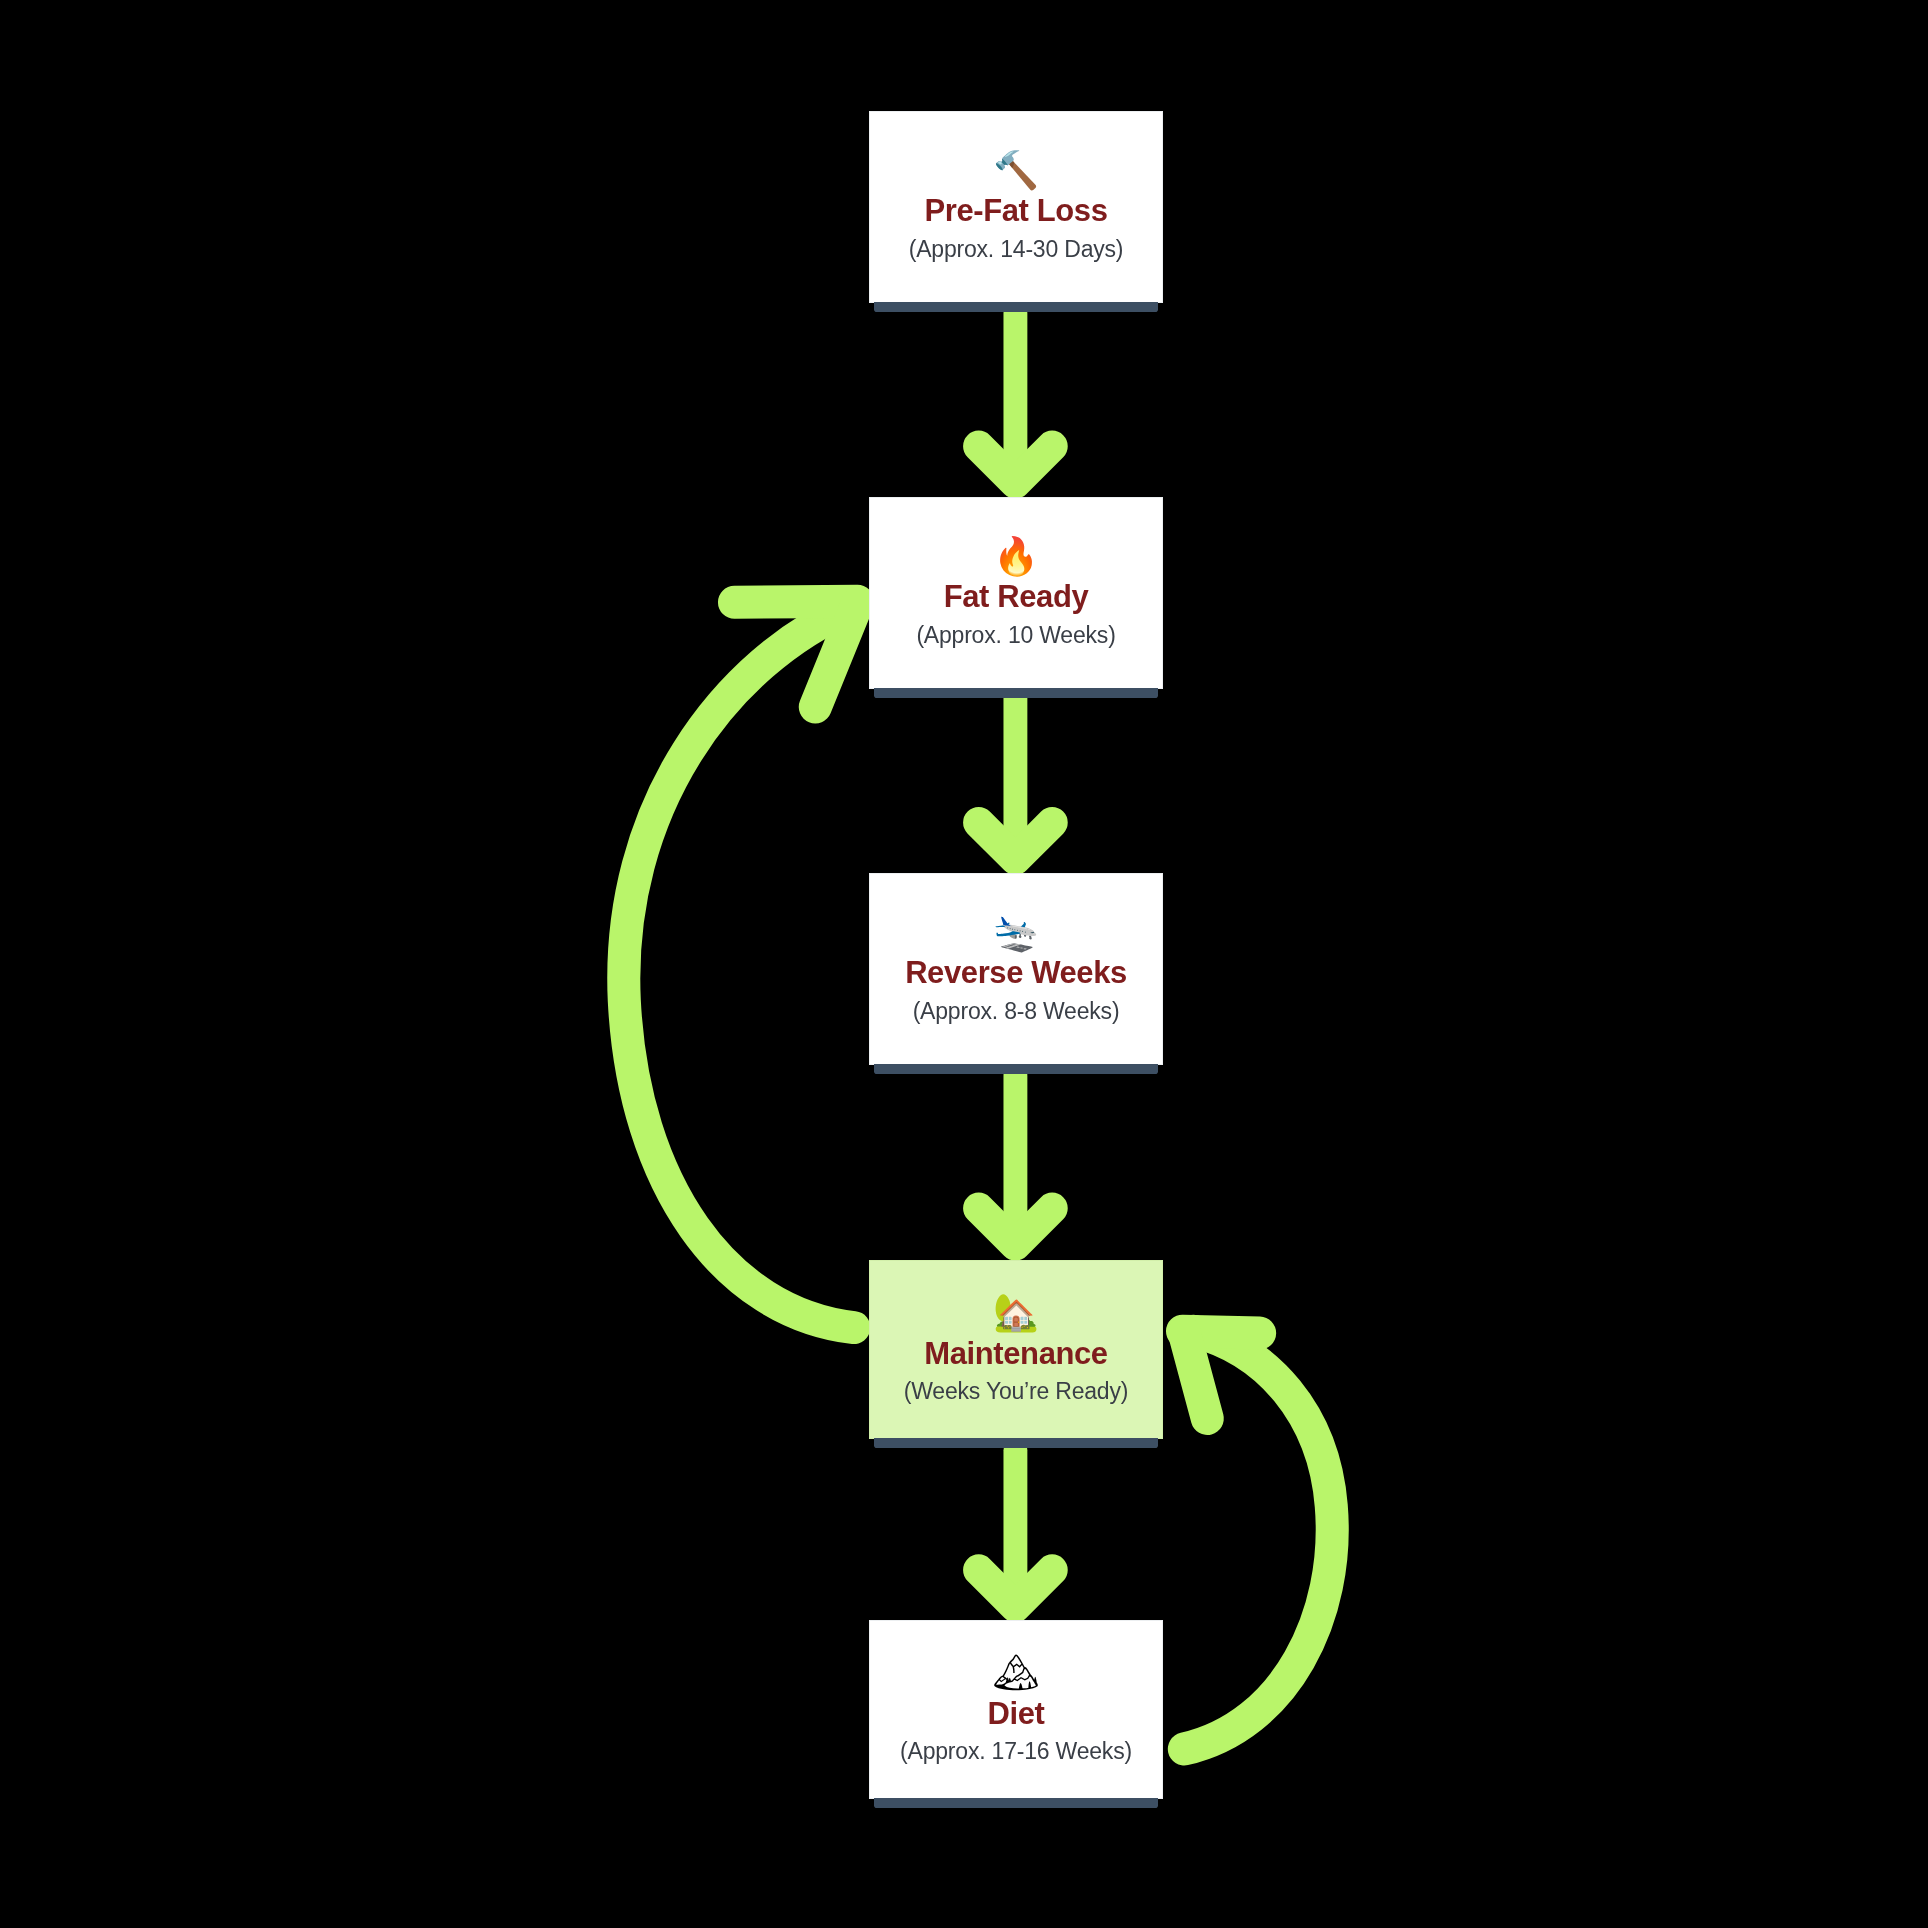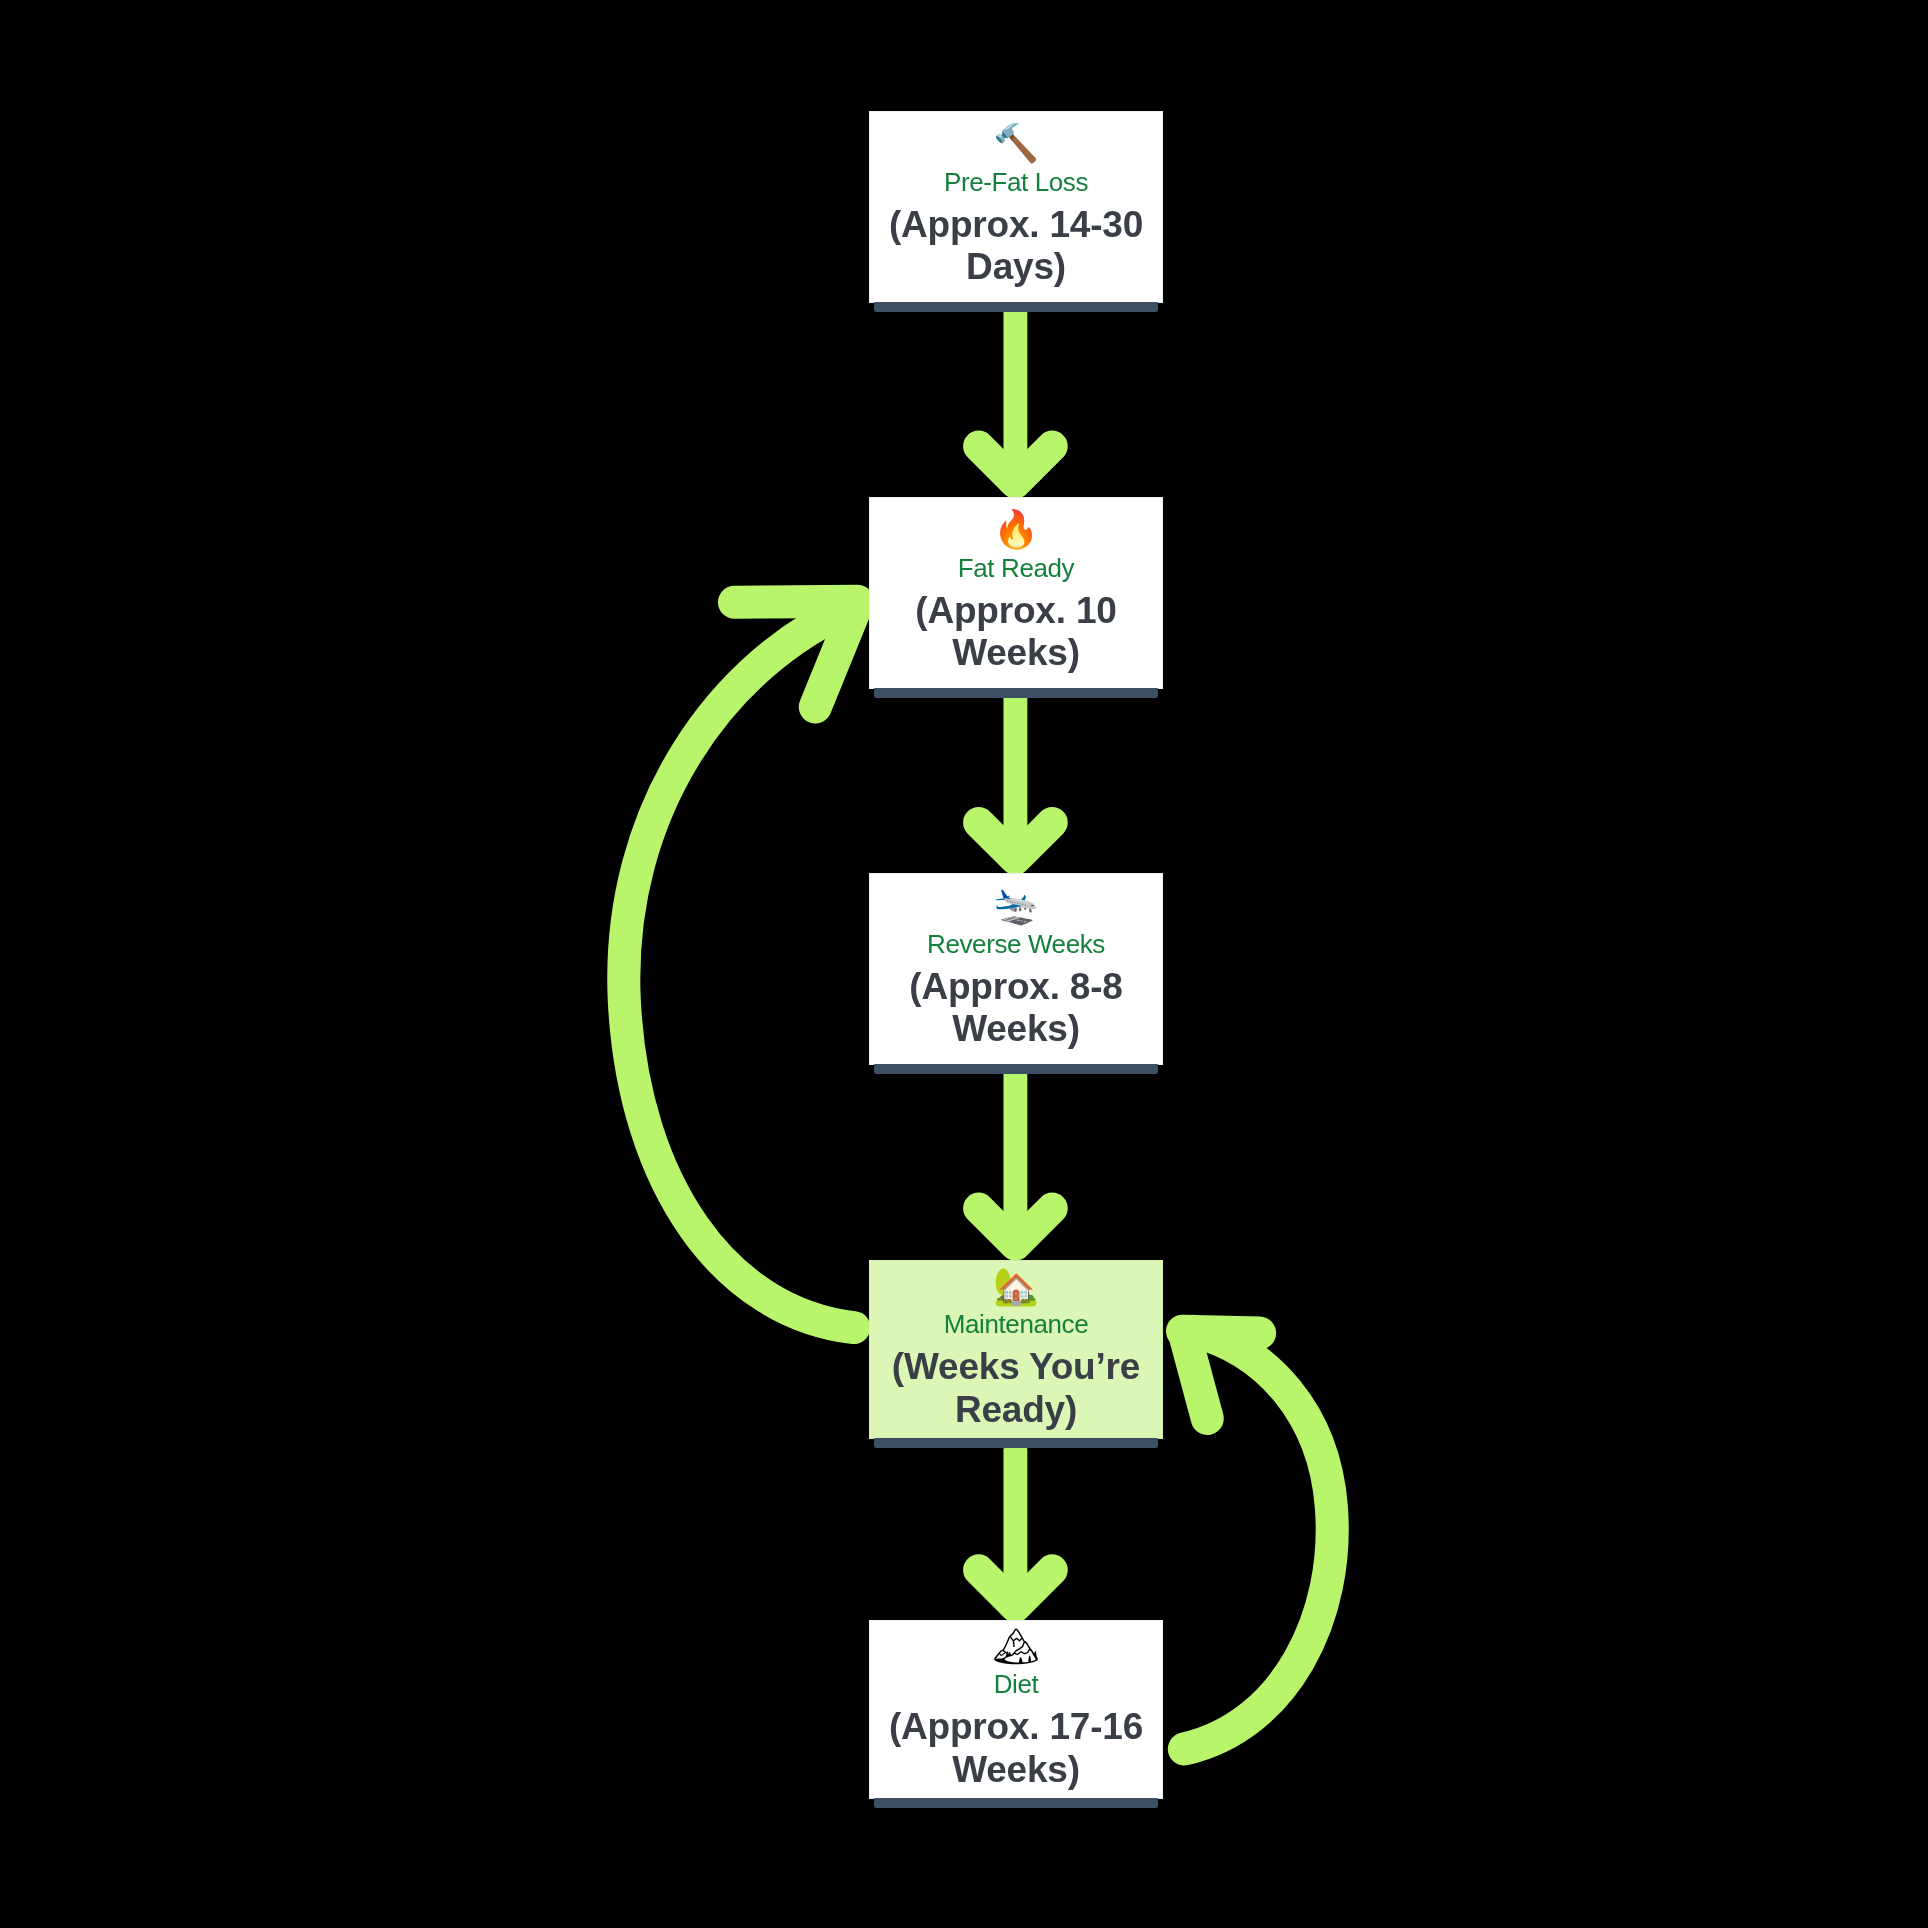--- a/index.html
+++ b/index.html
@@ -55,30 +55,30 @@
     background: #dbf6b5;
     border-color: #d2efaa;
   }
   .node-icon {
     font-size: 37px;
     line-height: 1;
     margin-bottom: 5.5px;
     font-family: "DejaVu Sans", sans-serif;
   }
   .node-title {
-    font-size: 26px;
-    font-weight: normal;
-    color: #15803d;
+    font-size: 31px;
+    font-weight: bold;
+    color: #7f1d1d;
     letter-spacing: -0.4px;
     line-height: 1.1;
     margin-bottom: 7.3px;
   }
   .node-sub {
-    font-size: 37px;
-    font-weight: bold;
+    font-size: 23px;
+    font-weight: normal;
     color: #3a3f47;
     line-height: 1.15;
     letter-spacing: -0.2px;
   }
 
   #n0 { left: 869px; top: 111px;  width: 294px; height: 192px; }
   #n1 { left: 869px; top: 497px;  width: 294px; height: 192px; }
   #n2 { left: 869px; top: 873px;  width: 294px; height: 192px; }
   #n3 { left: 869px; top: 1260px; width: 294px; height: 179px; }
   #n4 { left: 869px; top: 1620px; width: 294px; height: 179px; }

